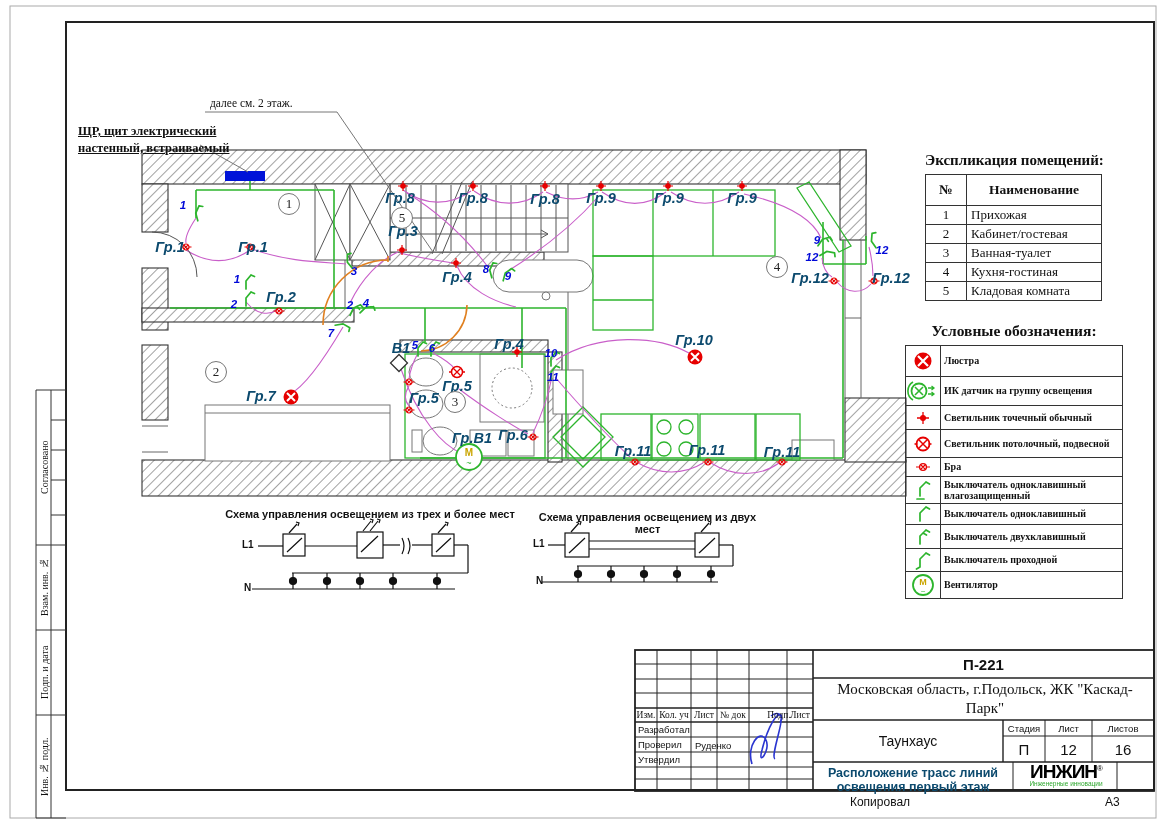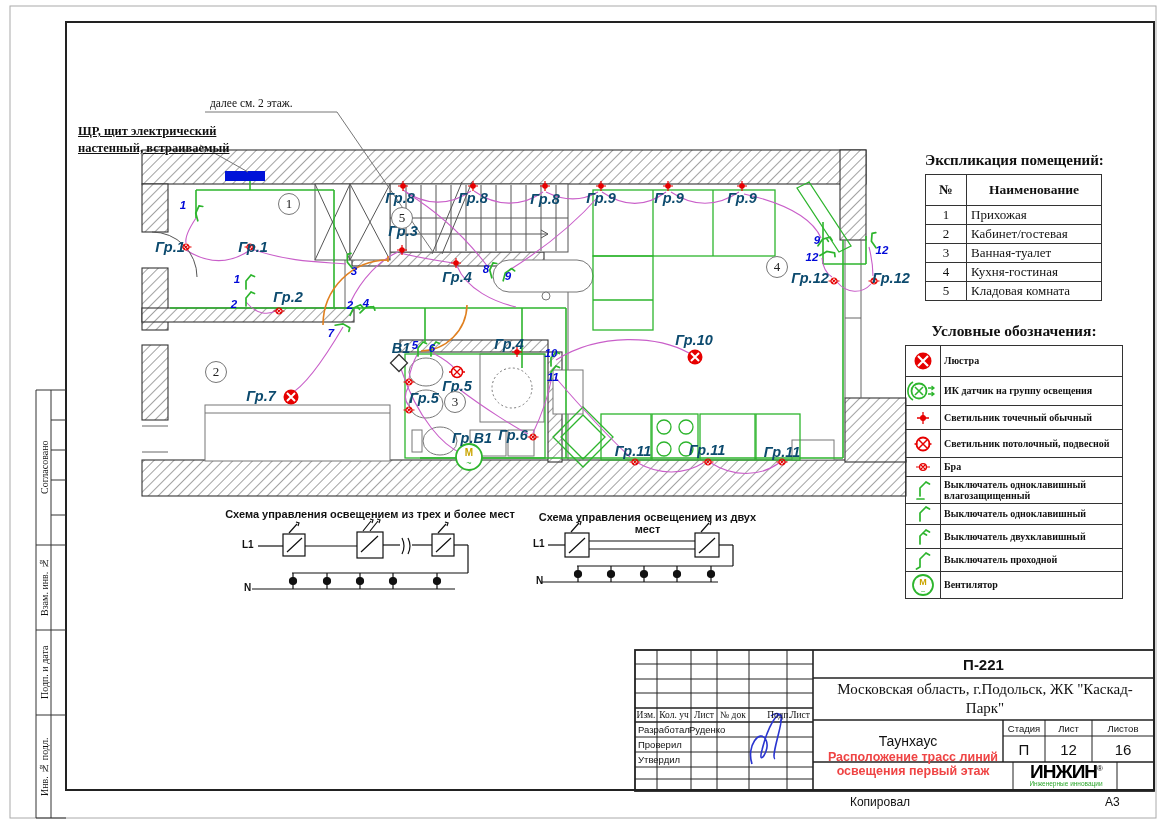--- a/index.html
+++ b/index.html
@@ -42,34 +42,34 @@
   
   .stamp-cell{position:absolute;left:37px;width:14px;writing-mode:vertical-rl;transform:rotate(180deg);
               display:flex;align-items:center;justify-content:center;
               font:400 10px "Liberation Serif",serif;color:#111;white-space:nowrap;}
   
   #tb-wrap{position:absolute;left:635px;top:650px;width:519px;height:141px;}
   .tb-col{position:absolute;top:58px;height:14px;font:400 9.5px "Liberation Serif",serif;color:#111;
           display:flex;align-items:center;justify-content:center;white-space:nowrap;overflow:hidden;}
   .tb-role{position:absolute;left:3px;width:54px;height:15px;font:400 9.5px "Liberation Sans",sans-serif;
            color:#111;display:flex;align-items:center;white-space:nowrap;}
-  .tb-name{position:absolute;left:54px;width:54px;height:15px;font:400 9.5px "Liberation Sans",sans-serif;
-           color:#111;display:flex;align-items:center;white-space:nowrap;}
+  .tb-name{position:absolute;left:60px;width:54px;height:15px;font:400 9.5px "Liberation Sans",sans-serif;
+           color:#111;display:flex;align-items:center;white-space:nowrap;margin-top:16px;}
   #tb-doc{position:absolute;left:178px;top:0;width:341px;height:28px;display:flex;align-items:center;
           justify-content:center;font:700 15px "Liberation Sans",sans-serif;color:#111;}
   #tb-loc{position:absolute;left:185px;top:28px;width:330px;height:42px;display:flex;align-items:center;
           justify-content:center;text-align:center;font:400 15px "Liberation Serif",serif;color:#111;line-height:1.25;}
   #tb-obj{position:absolute;left:178px;top:70px;width:190px;height:42px;display:flex;align-items:center;
           justify-content:center;font:400 14px "Liberation Sans",sans-serif;color:#111;}
   .tb-sh{position:absolute;top:70px;height:16px;font:400 9.5px "Liberation Sans",sans-serif;color:#111;
          display:flex;align-items:center;justify-content:center;}
   .tb-sv{position:absolute;top:86px;height:26px;font:400 15px "Liberation Sans",sans-serif;color:#111;
          display:flex;align-items:center;justify-content:center;}
-  #tb-title{position:absolute;left:180px;top:100px;width:196px;height:29px;display:flex;align-items:center;
-            justify-content:center;text-align:center;font:700 12.5px "Liberation Sans",sans-serif;color:#ef4444;line-height:1.1;}
+  #tb-title{position:absolute;left:180px;top:116px;width:196px;height:29px;display:flex;align-items:center;
+            justify-content:center;text-align:center;font:700 12.5px "Liberation Sans",sans-serif;color:#0c4a6e;line-height:1.1;}
   #tb-logo{position:absolute;left:380px;top:113px;width:102px;height:27px;text-align:center;}
   #tb-logo .lg1{font:900 19px "Liberation Sans",sans-serif;letter-spacing:-1px;color:#000;line-height:17px;}
   #tb-logo .lgr{font:400 8px "Liberation Sans",sans-serif;vertical-align:super;color:#000;}
   #tb-logo .lg2{font:400 6.5px "Liberation Sans",sans-serif;color:#2ea82e;line-height:7px;}
   .bottom-lab{position:absolute;font:400 12px "Liberation Sans",sans-serif;color:#111;}
 </style>
 </head>
 <body>
 
 <div id="page">
@@ -406,21 +406,21 @@
     <line x1="1013" y1="762" x2="1013" y2="791"></line>
         <line x1="1117" y1="762" x2="1117" y2="791"></line>
   </g>
 
   <path d="M752,764 c-6,-18 8,-36 14,-24 c5,10 -9,28 -4,10 c6,-24 15,-38 19,-35 c4,3 -11,42 -6,44 M771,716 c6,-5 13,-2 9,7" stroke="#2a35d0" stroke-width="1.6" fill="none"></path>
 </svg>
 
 <div id="plan-layer">
       <div class="grp" style="left: 170px; top: 247px;">Гр.1</div>
       <div class="grp" style="left: 253px; top: 247px;">Гр.1</div>
-      <div class="grp" style="left: 288px; top: 297px; text-align: right;">Гр.2</div>
+      <div class="grp" style="left: 281px; top: 297px; text-align: right;">Гр.2</div>
       <div class="grp" style="left: 403px; top: 231px;">Гр.3</div>
       <div class="grp" style="left: 457px; top: 277px;">Гр.4</div>
       <div class="grp" style="left: 509px; top: 344px;">Гр.4</div>
       <div class="grp" style="left: 424px; top: 398px;">Гр.5</div>
       <div class="grp" style="left: 457px; top: 386px;">Гр.5</div>
       <div class="grp" style="left: 513px; top: 435px;">Гр.6</div>
       <div class="grp" style="left: 261px; top: 396px;">Гр.7</div>
       <div class="grp" style="left: 400px; top: 198px;">Гр.8</div>
       <div class="grp" style="left: 473px; top: 198px;">Гр.8</div>
       <div class="grp" style="left: 545px; top: 199px;">Гр.8</div>

